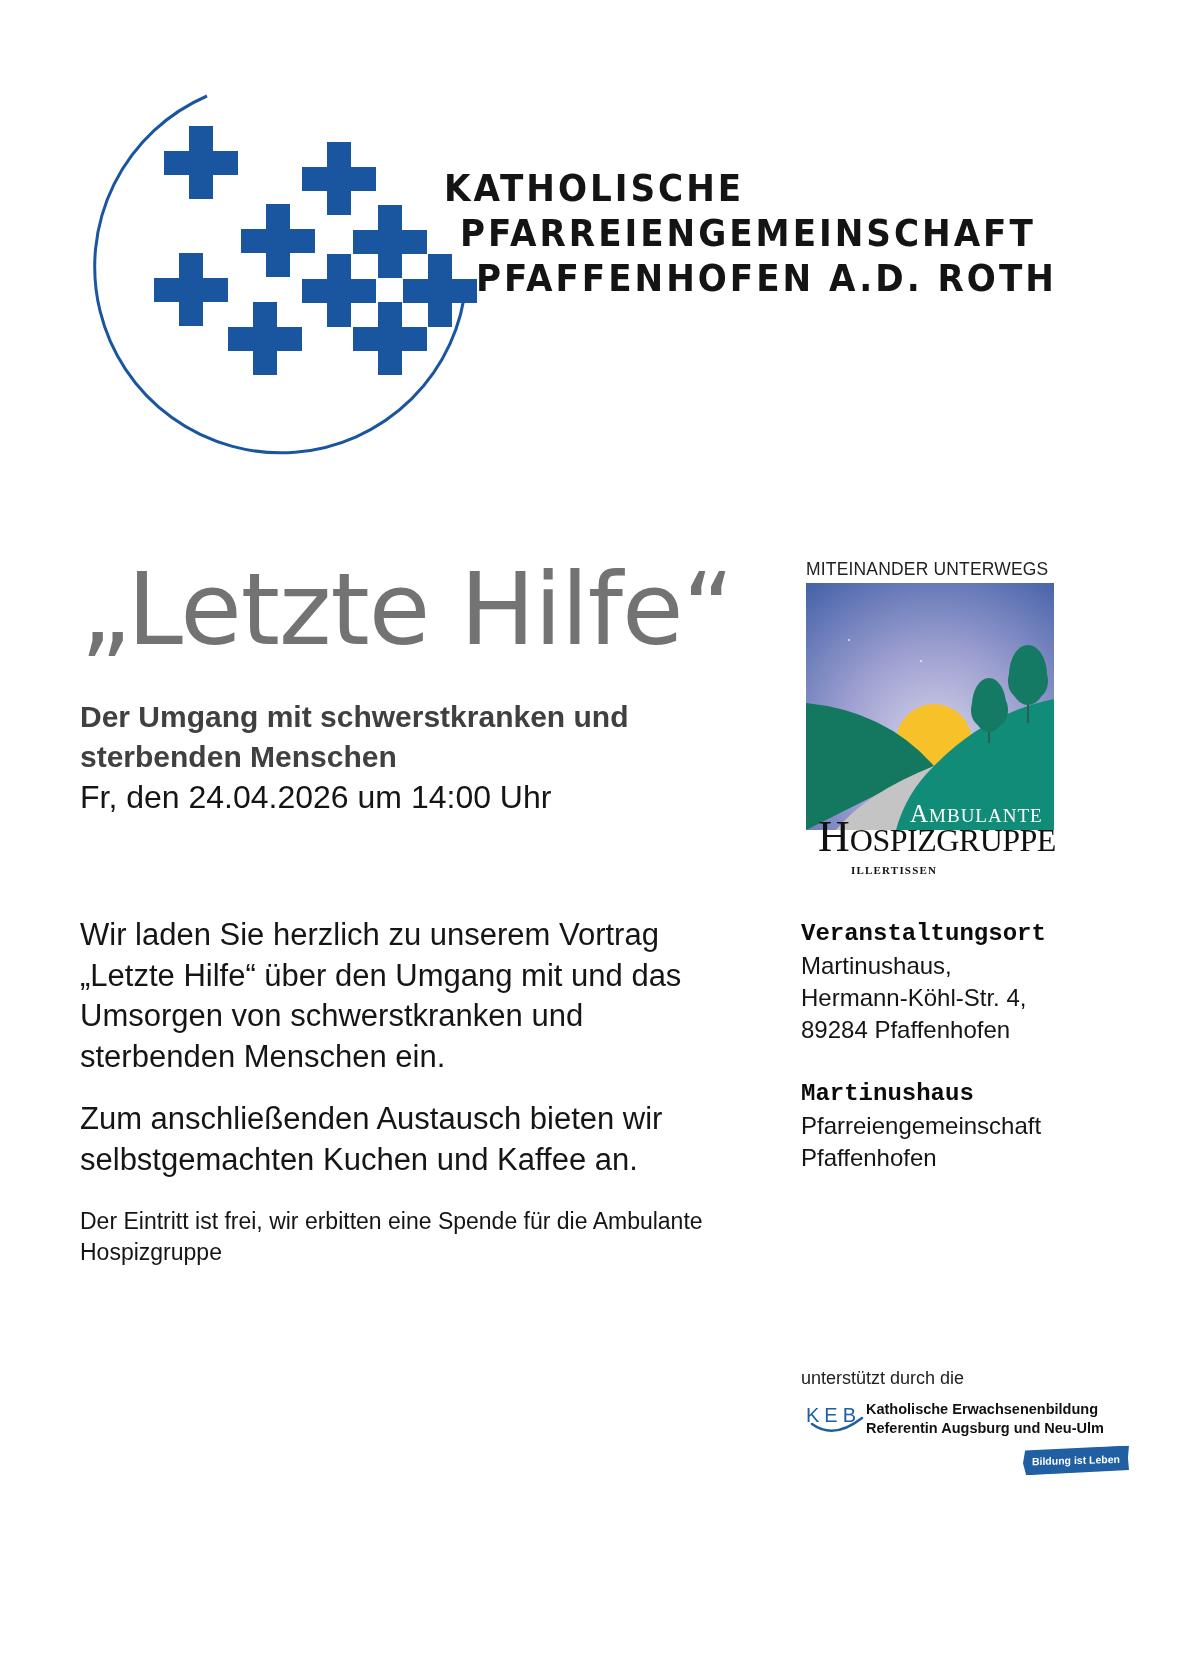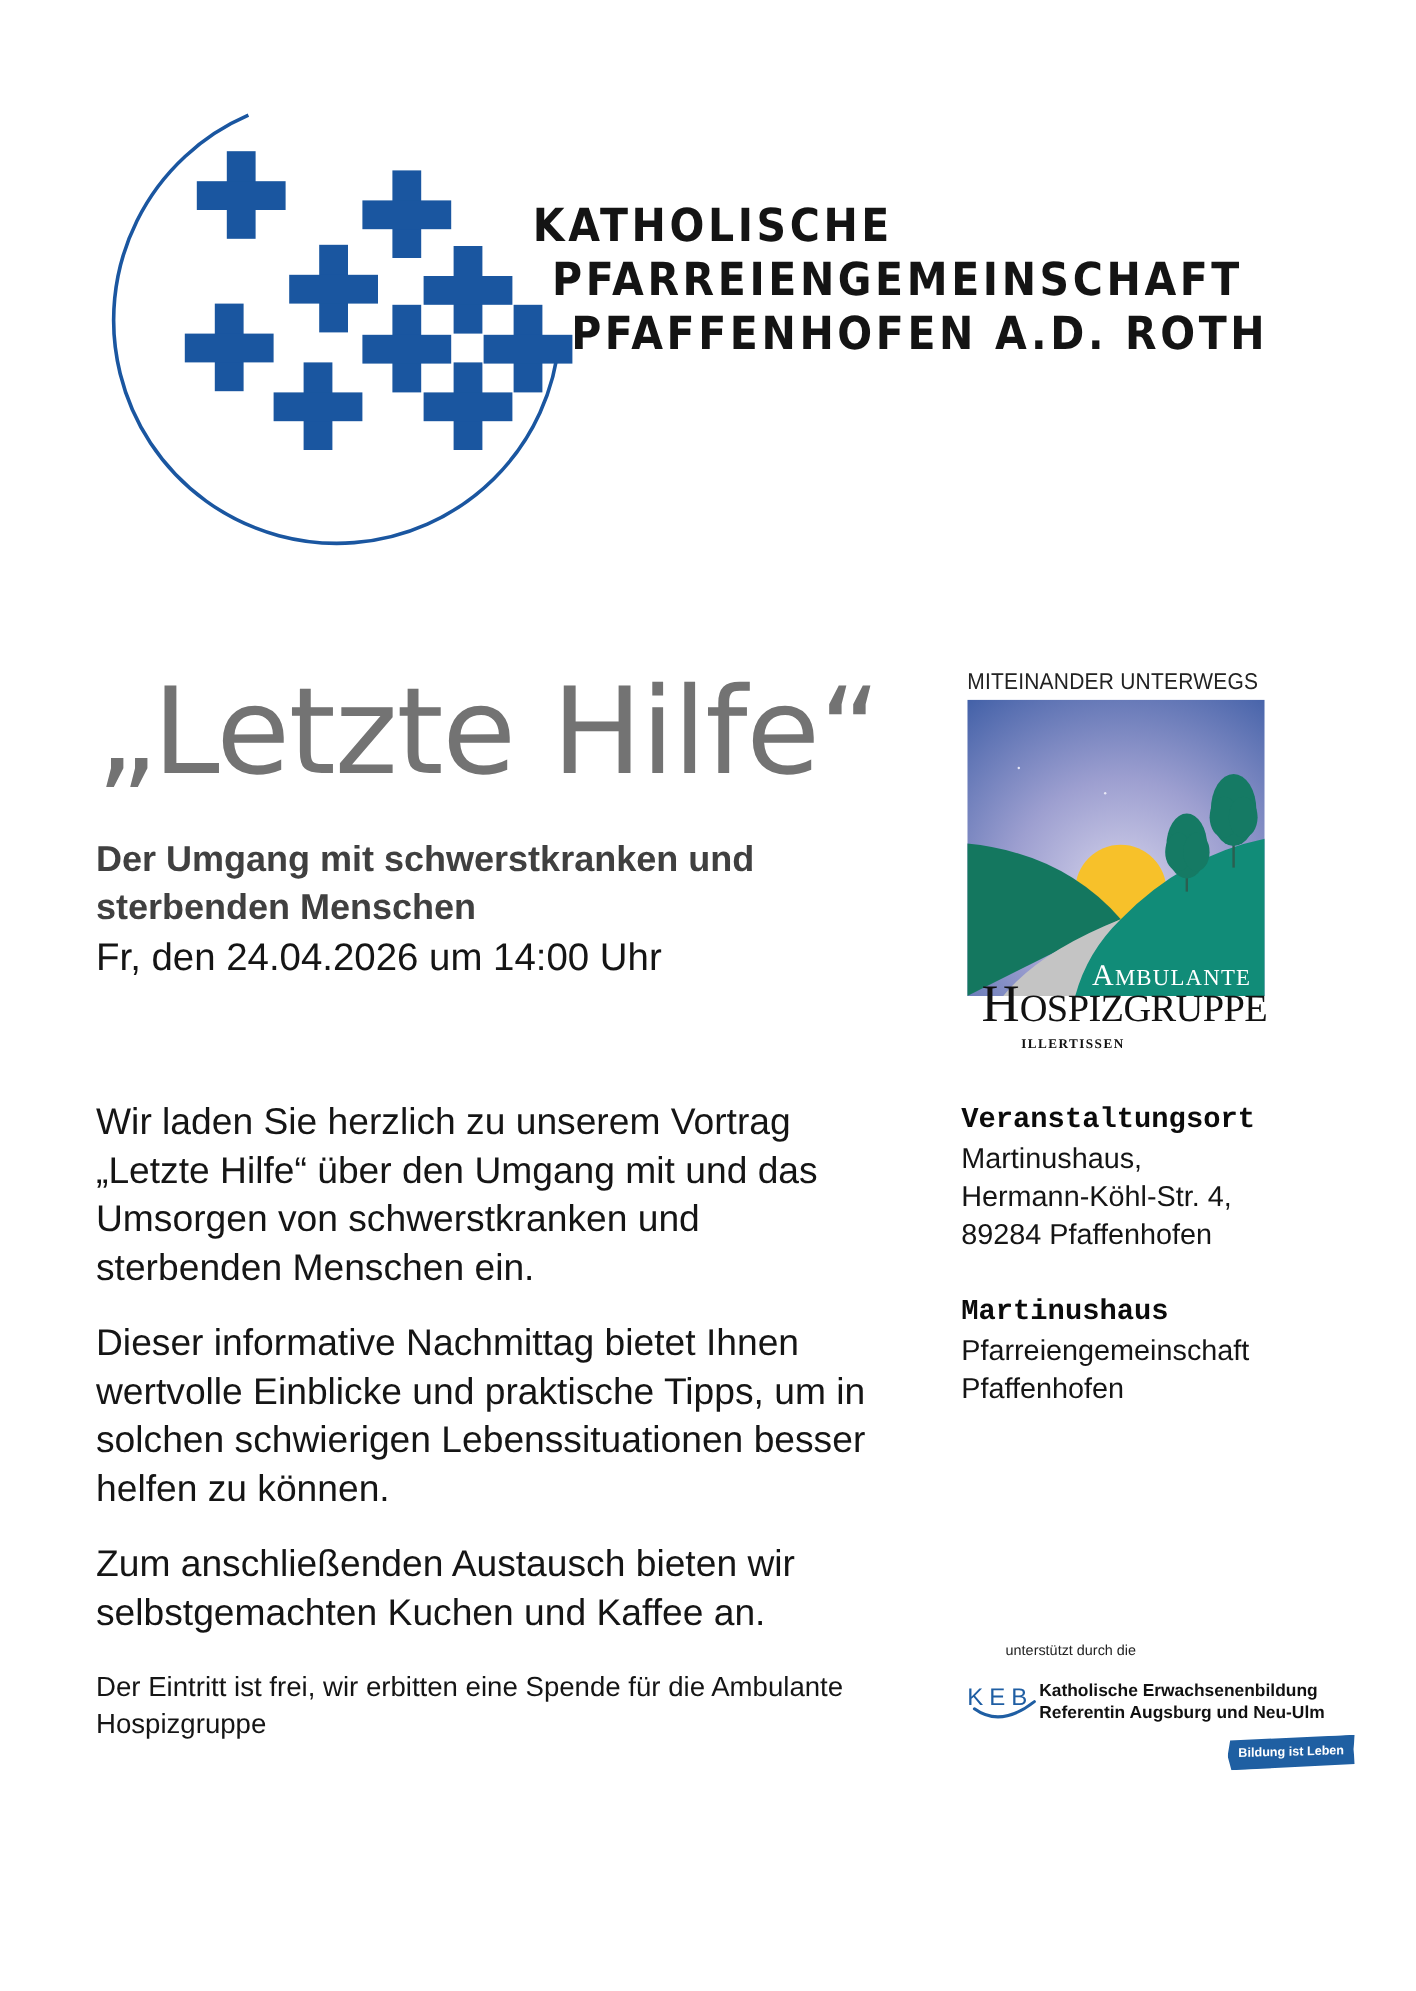--- a/index.html
+++ b/index.html
@@ -42,21 +42,21 @@
   .hospice-ambulante .big { font-size: 25px; }
   .hospice-ambulante .rest { font-size: 19px; }
   .hospice-city { left: 851px; top: 864px; font-family: "Liberation Serif", serif; font-size: 11px; letter-spacing: 1.2px;
                   color: #111; font-weight: 700; white-space: nowrap; }
 
   .info { left: 801px; top: 918px; width: 340px; font-family: "Liberation Sans", sans-serif; color: #151515; }
   .info .block { margin-bottom: 32px; }
   .info h3 { margin: 0; font-size: 24px; line-height: 32px; font-weight: 700; color: #0b0b0b; font-family: Liberation Mono, monospace; }
   .info .line { font-size: 24px; line-height: 32px; white-space: nowrap; }
 
-  .support-label { left: 838px; top: 1368px; font-family: "Liberation Sans", sans-serif; font-size: 12px; color: #222; white-space: nowrap; }
+  .support-label { left: 801px; top: 1368px; font-family: "Liberation Sans", sans-serif; font-size: 18px; color: #222; white-space: nowrap; }
   .keb { left: 806px; top: 1398px; width: 330px; height: 45px; }
   .keb-letters { position: absolute; left: 0; top: 7px; font-family: "Liberation Sans", sans-serif; font-size: 20px;
                  letter-spacing: 5px; color: #1f5ea3; line-height: 1; }
   .keb-text { position: absolute; left: 60px; top: 2px; font-family: "Liberation Sans", sans-serif; font-weight: 700;
               font-size: 14.5px; line-height: 19px; color: #111; white-space: nowrap; }
   .keb-banner { left: 1023px; top: 1447px; width: 106px; height: 27px; background: #1f5fa2;
                 transform: skewY(-1.5deg); clip-path: polygon(2% 8%, 100% 0, 99% 45%, 100% 90%, 3% 100%, 0 55%); }
   .keb-banner span { display: block; text-align: center; color: #fff; font-family: "Liberation Sans", sans-serif;
                      font-weight: 700; font-size: 10.5px; line-height: 27px; }
 </style>
@@ -101,21 +101,20 @@
   <div class="org-name org-2">PFARREIENGEMEINSCHAFT</div>
   <div class="org-name org-3">PFAFFENHOFEN A.D. ROTH</div>
 </div>
 
 <h1 class="abs title" style="margin:0">„Letzte Hilfe“</h1>
 <div class="abs subtitle">Der Umgang mit schwerstkranken und sterbenden Menschen</div>
 <div class="abs datetime">Fr, den 24.04.2026 um 14:00 Uhr</div>
 
 <div class="abs body-col">
   <p>Wir laden Sie herzlich zu unserem Vortrag „Letzte Hilfe“ über den Umgang mit und das Umsorgen von schwerstkranken und sterbenden Menschen ein.</p>
-  <p>Dieser informative Nachmittag bietet Ihnen wertvolle Einblicke und praktische Tipps, um in solchen schwierigen Le­benssituationen besser helfen zu können.</p>
   <p>Zum anschließenden Austausch bieten wir selbstgemachten Kuchen und Kaffee an.</p>
   <p class="note">Der Eintritt ist frei, wir erbitten eine Spende für die Ambulante Hospizgruppe</p>
 </div>
 
 <div class="abs hospice-tagline">MITEINANDER UNTERWEGS</div>
 <div class="abs hospice-box">
   <svg width="248" height="247" viewBox="0 0 248 247">
     <defs>
       <radialGradient id="sky" cx="0.52" cy="0.65" r="0.85">
         <stop offset="0" stop-color="#d6d4ec"></stop>

